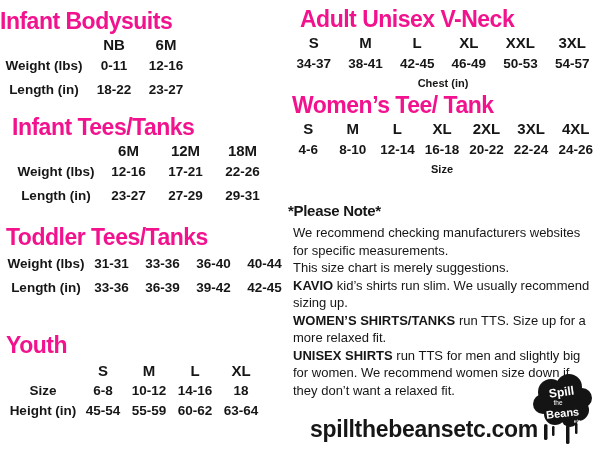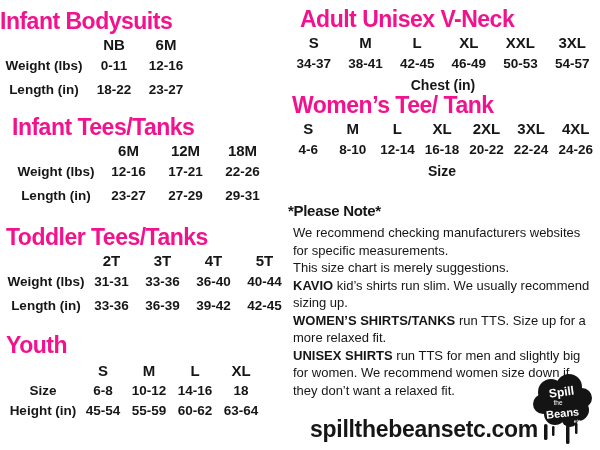--- a/index.html
+++ b/index.html
@@ -22,21 +22,21 @@
   table.st td.lbl{text-align:center;}
   
   #t-ib col.c0{width:88px}#t-ib col.cv{width:52px}
   #t-it col.c0{width:88px}#t-it col.cv{width:57px}
   #t-tt col.c0{width:80px}#t-tt col.cv{width:51px}
   #t-y  col.c0{width:74px}#t-y  col.cv{width:46px}
   #t-y td{line-height:17px;padding:1.5px 1px;}
   
   .rtab{width:100%;}
   .rtab td{font-size:14px;}
-  .foot-lbl{text-align:center;font-weight:bold;font-size:14px;margin-top:1px;}
+  .foot-lbl{text-align:center;font-weight:bold;font-size:11px;margin-top:1px;}
   #sec-av .ttl{margin-left:12px;}
   #sec-wt .ttl{margin-left:6px;}
   
   #sec-note h3{margin:0 0 5px 0;font-size:15px;font-weight:bold;letter-spacing:-0.3px;}
   #sec-note p{margin:0 0 0 5px;font-size:13px;line-height:17.5px;font-weight:normal;}
   #sec-note p b{font-weight:bold;}
   #site{
     position:absolute;top:416px;right:62px;
     font-size:23px;font-weight:bold;letter-spacing:-0.3px;
   }
@@ -109,27 +109,20 @@
   <h2 class="ttl">Toddler Tees/Tanks</h2>
   <table class="st" id="t-tt">
     <colgroup>
         <col class="c0">
         <col class="cv">
         <col class="cv">
         <col class="cv">
         <col class="cv">
       </colgroup>
     <tbody>
-        <tr class="hdr">
-      <td class="lbl"></td>
-      <td>2T</td>
-      <td>3T</td>
-      <td>4T</td>
-      <td>5T</td>
-    </tr>
     <tr>
       <td class="lbl">Weight (lbs)</td>
       <td>31-31</td>
       <td>33-36</td>
       <td>36-40</td>
       <td>40-44</td>
     </tr>
     <tr>
       <td class="lbl">Length (in)</td>
       <td>33-36</td>

